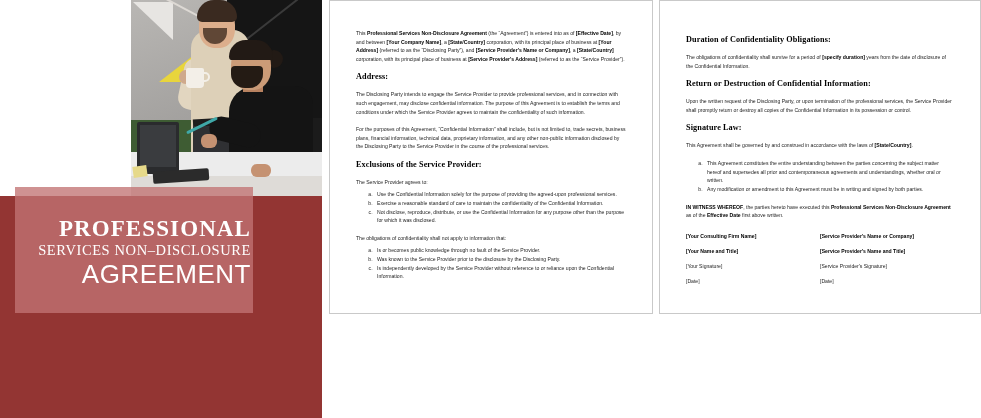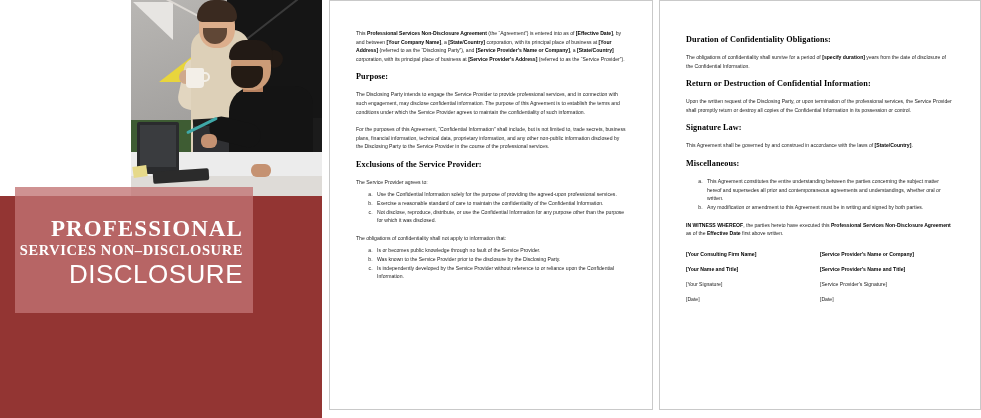--- a/index.html
+++ b/index.html
@@ -8,50 +8,50 @@
     background:#ffffff;
     font-family:"Liberation Serif", serif;
     overflow:hidden;
   }
   .viewer { position:relative; width:981px; height:418px; display:block; }
 
   
   .page { position:absolute; top:0; background:#fff; }
   .page-cover { left:0; width:322px; height:418px; overflow:hidden; }
   .page-doc {
-    height:410px; overflow:hidden;
+    height:314px; overflow:hidden;
     border:1px solid #c9c9c9;
     background:#fff;
   }
   .page-two   { left:329px; width:324px; }
   .page-three { left:659px; width:322px; }
 
   
   .cover-white { position:absolute; inset:0; background:#ffffff; }
   .cover-photo {
     position:absolute; left:131px; top:0; width:191px; height:196px;
     overflow:hidden;
   }
   .cover-red {
     position:absolute; left:0; top:196px; width:322px; height:222px;
     background:#933533;
   }
   .cover-overlay {
     position:absolute; left:15px; top:187px; width:238px; height:126px;
     background:rgba(194,115,115,0.78);
   }
-  .cover-title { position:absolute; left:15px; top:216px; width:238px; text-align:right; padding-right:10px; }
+  .cover-title { position:absolute; left:15px; top:216px; width:238px; text-align:right; padding-right:2px; }
   .t-line1 {
     font-family:"Liberation Serif", serif;
     font-weight:bold; font-size:23px; letter-spacing:1.1px;
     color:#ffffff; line-height:25px; white-space:nowrap;
   }
   .t-line2 {
     font-family:"Liberation Serif", serif;
-    font-weight:bold; font-size:14.5px; letter-spacing:0.6px;
+    font-weight:normal; font-size:14.5px; letter-spacing:0.6px;
     color:#ffffff; line-height:18px; white-space:nowrap;
   }
   .t-line3 {
     font-family:"Liberation Sans", sans-serif;
     font-weight:300; font-size:26px; letter-spacing:0.5px;
     color:#ffffff; line-height:30px; white-space:nowrap;
   }
 
   
   .ph { position:absolute; }
@@ -171,29 +171,29 @@
       <div class="ph ph-note"></div>
       <div class="ph ph-m2-hand2"></div>
     </div>
 
     <div class="cover-red"></div>
     <div class="cover-overlay"></div>
 
     <div class="cover-title">
       <div class="t-line1">PROFESSIONAL</div>
       <div class="t-line2">SERVICES NON–DISCLOSURE</div>
-      <div class="t-line3">DISCLOSURE</div>
+      <div class="t-line3">AGREEMENT</div>
     </div>
   </div>
 
   <div class="page page-doc page-two doc p-two">
     <div class="doc-inner">
       <p class="para">This <b>Professional Services Non-Disclosure Agreement</b> (the “Agreement”) is entered into as of <b>[Effective Date]</b>, by and between <b>[Your Company Name]</b>, a <b>[State/Country]</b> corporation, with its principal place of business at <b>[Your Address]</b> (referred to as the “Disclosing Party”), and <b>[Service Provider's Name or Company]</b>, a <b>[State/Country]</b> corporation, with its principal place of business at <b>[Service Provider's Address]</b> (referred to as the “Service Provider”).</p>
       <div>
-          <h2>Purpose:</h2>
+          <h2>Address:</h2>
           <p class="para">The Disclosing Party intends to engage the Service Provider to provide professional services, and in connection with such engagement, may disclose confidential information. The purpose of this Agreement is to establish the terms and conditions under which the Service Provider agrees to maintain the confidentiality of such information.</p>
           <p class="para">For the purposes of this Agreement, “Confidential Information” shall include, but is not limited to, trade secrets, business plans, financial information, technical data, proprietary information, and any other non-public information disclosed by the Disclosing Party to the Service Provider in the course of the professional services.</p>
           <h2>Exclusions of the Service Provider:</h2>
           <p class="lead-in">The Service Provider agrees to:</p>
           <ol>
             <li>Use the Confidential Information solely for the purpose of providing the agreed-upon professional services.</li>
             <li>Exercise a reasonable standard of care to maintain the confidentiality of the Confidential Information.</li>
             <li>Not disclose, reproduce, distribute, or use the Confidential Information for any purpose other than the purpose for which it was disclosed.</li>
           </ol>
           <p class="lead-in">The obligations of confidentiality shall not apply to information that:</p>
@@ -208,21 +208,20 @@
 
   <div class="page page-doc page-three doc p-three">
     <div class="doc-inner">
       <div>
           <h2>Duration of Confidentiality Obligations:</h2>
           <p class="para">The obligations of confidentiality shall survive for a period of <b>[specify duration]</b> years from the date of disclosure of the Confidential Information.</p>
           <h2>Return or Destruction of Confidential Information:</h2>
           <p class="para">Upon the written request of the Disclosing Party, or upon termination of the professional services, the Service Provider shall promptly return or destroy all copies of the Confidential Information in its possession or control.</p>
           <h2>Signature Law:</h2>
           <p class="para">This Agreement shall be governed by and construed in accordance with the laws of <b>[State/Country]</b>.</p>
-          <h2>Miscellaneous:</h2>
           <ol>
             <li>This Agreement constitutes the entire understanding between the parties concerning the subject matter hereof and supersedes all prior and contemporaneous agreements and understandings, whether oral or written.</li>
             <li>Any modification or amendment to this Agreement must be in writing and signed by both parties.</li>
           </ol>
         </div>
       <p class="para"><b>IN WITNESS WHEREOF</b>, the parties hereto have executed this <b>Professional Services Non-Disclosure Agreement</b> as of the <b>Effective Date</b> first above written.</p>
       <div class="sig-wrap">
         <div class="sig-col">
             <div class="b">[Your Consulting Firm Name]</div>
             <div class="b">[Your Name and Title]</div>

